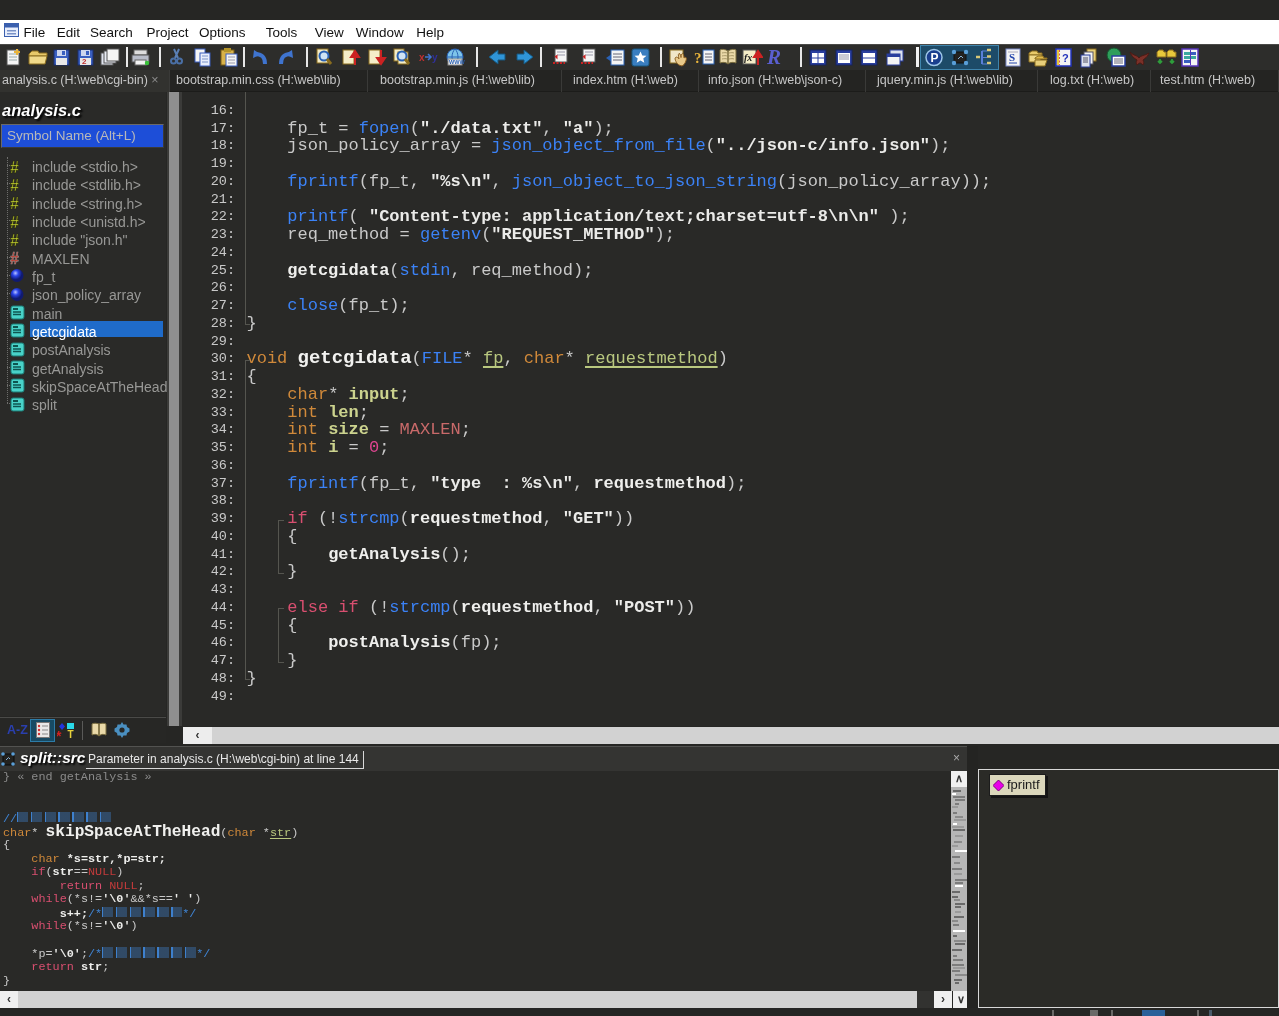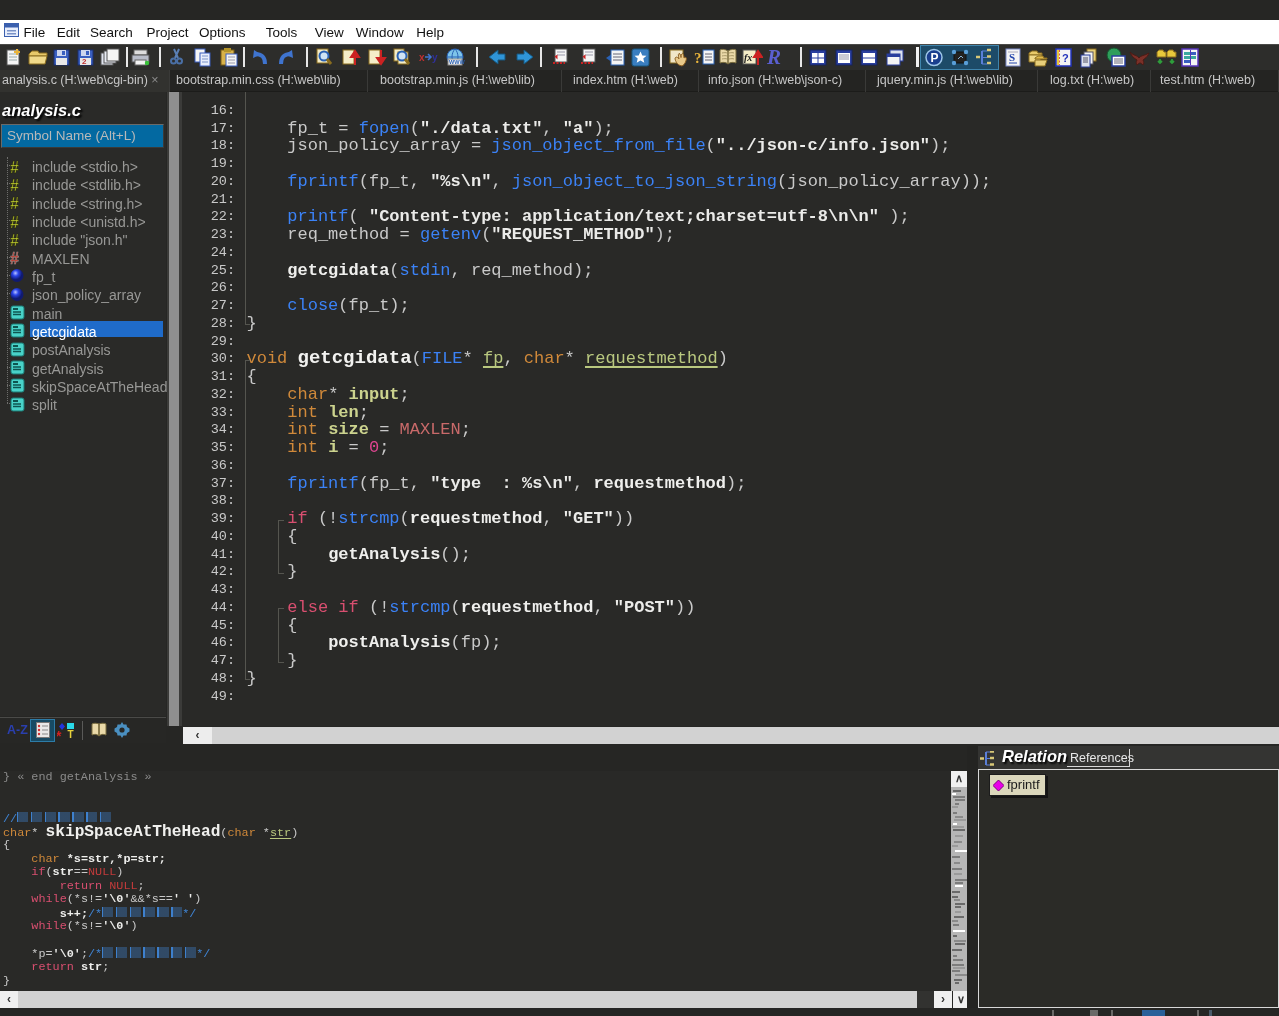--- a/index.html
+++ b/index.html
@@ -11,21 +11,21 @@
 .mi{position:absolute;top:5px}
 #toolbar{left:0;top:45px;width:1279px;height:25px;background:#2d2d2b}
 .sep{position:absolute;top:2px;width:2px;height:20px;background:#e8e8e8}
 .ti{position:absolute;top:2px;width:22px;height:21px}
 #tabs{left:0;top:70px;width:1279px;height:22px;background:#242422;border-bottom:1px solid #1c1c1a}
 .tab{position:absolute;top:0;height:22px;border-right:1px solid #3a3a38;color:#c6c6c6;font-size:12.5px;white-space:pre}
 .tab i{font-style:normal;color:#8a8a8a}
 
 #sidebar{left:0;top:92px;width:166px;height:624px;background:#2a2a28}
 #sbtitle{left:2px;top:101px;font-size:16.5px;font-weight:bold;font-style:italic;color:#fff;text-shadow:2px 2px 2px #000}
-#sbinput{left:1px;top:124px;width:163px;height:24px;background:#0369a1;border:1px solid #6a6a68;border-right-color:#3a3a38;border-bottom-color:#3a3a38;color:#b9b9b9;font-size:13.5px;line-height:22px;padding-left:5px}
+#sbinput{left:1px;top:124px;width:163px;height:24px;background:#1d4ed8;border:1px solid #6a6a68;border-right-color:#3a3a38;border-bottom-color:#3a3a38;color:#b9b9b9;font-size:13.5px;line-height:22px;padding-left:5px}
 .tr{position:absolute;left:32px;font-size:14px;color:#989896;white-space:pre}
 .tr.sel{color:#fff}
 .selbg{position:absolute;left:30px;width:133px;height:16px;background:#1f6bc9}
 .ticon{position:absolute;left:10px;width:14px;height:14px}
 #treeline{left:7px;top:157px;width:1px;height:246px;border-left:1px dotted #6e6e6c}
 .tstub{position:absolute;left:7px;width:5px;height:1px;border-top:1px dotted #6e6e6c}
 #sbtools{left:0;top:717px;width:166px;height:26px;background:#272725;border-top:1px solid #4a4a48}
 
 #edvsb{left:167px;top:92px;width:15px;height:634px;background:#3b3b39}
 #edvsbth{left:169px;top:92px;width:10px;height:634px;background:#8f8f8f}
@@ -493,20 +493,34 @@
     <div class="gh" style="left:245px;top:359.9px;width:5px"></div>
     <div class="gh" style="left:245px;top:679.4px;width:5px"></div>
     <div class="gv" style="left:278px;top:519.6px;height:53.2px"></div>
     <div class="gh" style="left:278px;top:519.6px;width:6px"></div>
     <div class="gh" style="left:278px;top:572.9px;width:6px"></div>
     <div class="gv" style="left:278px;top:608.4px;height:53.2px"></div>
     <div class="gh" style="left:278px;top:608.4px;width:6px"></div>
     <div class="gh" style="left:278px;top:661.6px;width:6px"></div>
     <div class="abs" id="edhsb"></div>
     <div class="abs btn" id="edhbtn" style="">‹</div>
+    <div class="abs" id="sphead">
+      <svg class="abs" style="left:0px;top:4px" width="17" height="17">
+        <rect x="3" y="3" width="11" height="11" rx="2" fill="#23221f" stroke="#0a0a0a"></rect>
+        <circle cx="3" cy="3" r="1.8" fill="#5a9fd8"></circle>
+        <circle cx="13" cy="3" r="1.8" fill="#5a9fd8"></circle>
+        <circle cx="3" cy="13" r="1.8" fill="#5a9fd8"></circle>
+        <circle cx="13" cy="13" r="1.8" fill="#5a9fd8"></circle>
+        <path d="M6 9l2.5-2.5L10 8" stroke="#8ab4d8" fill="none"></path>
+      </svg>
+      <div class="abs" style="left:20px;top:2px;font-size:15.5px;font-weight:bold;font-style:italic;color:#fff;text-shadow:1.5px 1.5px 2px #000">split::src</div>
+      <div class="abs" style="left:88px;top:5px;font-size:12px;color:#e8e8e8">Parameter in analysis.c (H:\web\cgi-bin) at line 144</div>
+      <div class="abs" style="left:86px;top:4px;width:278px;height:18px;border-bottom:1px solid #d8d8d8;border-right:1px solid #d8d8d8"></div>
+      <div class="abs" style="left:953px;top:4px;font-size:12px;color:#aaa">×</div>
+    </div>
     <div class="abs" id="spbody"></div>
     <div class="sl" style="left:3px;top:771.30px"><span class="G">} « end getAnalysis »</span></div>
     <div class="sl" style="left:3px;top:784.85px"></div>
     <div class="sl" style="left:3px;top:798.40px"></div>
     <div class="sl" style="left:3px;top:811.95px"><span class="k">//</span><span class="cjk" style="width:94px"></span></div>
     <div class="sl" style="left:3px;top:826px"><span class="o">char</span><span class="g">* </span><span class="fn2">skipSpaceAtTheHead</span><span class="g">(</span><span class="o">char</span><span class="g"> *</span><span class="u2">str</span><span class="g">)</span></div>
     <div class="sl" style="left:3px;top:839.05px"><span class="g">{</span></div>
     <div class="sl" style="left:3px;top:852.60px"><span class="g">    </span><span class="o">char</span><span class="g"> </span><span class="b">*s=str,*p=str;</span></div>
     <div class="sl" style="left:3px;top:866.15px"><span class="g">    </span><span class="p">if</span><span class="g">(</span><span class="b">str</span><span class="g">==</span><span class="r">NULL</span><span class="g">)</span></div>
     <div class="sl" style="left:3px;top:879.70px"><span class="g">        </span><span class="p">return</span><span class="g"> </span><span class="r">NULL</span><span class="g">;</span></div>
@@ -562,31 +576,20 @@
     <div class="abs" style="left:952px;top:970px;width:8px;height:1.5px;background:#7c7c7c"></div>
     <div class="abs" style="left:955px;top:974px;width:12px;height:1.5px;background:#8a8a8a"></div>
     <div class="abs" style="left:954px;top:979px;width:8px;height:1.5px;background:#6a6a6a"></div>
     <div class="abs" style="left:955px;top:982px;width:4px;height:1.5px;background:#6a6a6a"></div>
     <div class="abs" id="sphsb"></div>
     <div class="abs btn" style="left:0;top:991px;width:18px;height:17px;font-size:12px;line-height:16px">‹</div>
     <div class="abs" style="left:917px;top:991px;width:17px;height:17px;background:#323230"></div>
     <div class="abs btn" style="left:934px;top:991px;width:18px;height:17px;font-size:12px;line-height:16px">›</div>
     <div class="abs btn" style="left:953px;top:991px;width:16px;height:17px;font-size:11px;line-height:16px">∨</div>
     <div class="abs" style="left:967px;top:746px;width:11px;height:262px;background:#242422"></div>
-    <div class="abs" id="relhead">
-      <svg class="abs" style="left:2px;top:5px" width="18" height="15">
-        <path d="M0 7.5h4" stroke="#d8c878" stroke-width="2.5"></path>
-        <path d="M6 1v13" stroke="#5a7fd8" stroke-width="2"></path>
-        <path d="M6 1h4M6 7.5h4M6 14h4" stroke="#5a7fd8" stroke-width="1"></path>
-        <path d="M10 0.5h4M10 7h4M10 13.5h4" stroke="#d8c878" stroke-width="2.5"></path>
-      </svg>
-      <div class="abs" style="left:24px;top:1px;font-size:16.5px;font-weight:bold;font-style:italic;color:#fff;text-shadow:1.5px 1.5px 2px #000">Relation</div>
-      <div class="abs" style="left:92px;top:5px;font-size:12.5px;color:#e8e8e8">References</div>
-      <div class="abs" style="left:89px;top:3px;width:63px;height:18px;border-bottom:1px solid #d8d8d8;border-right:1px solid #d8d8d8"></div>
-    </div>
     <div class="abs" id="relbox"></div>
     <div class="abs" id="fchip">
       <svg class="abs" style="left:3px;top:5px" width="11" height="11">
         <path d="M5.5 0L11 5.5 5.5 11 0 5.5z" fill="#e800e8" stroke="#7a007a"></path>
       </svg>
       <span style="position:absolute;left:17px">fprintf</span>
     </div>
     <div class="abs" style="left:1052px;top:1010px;width:2px;height:6px;background:#6a6a68"></div>
     <div class="abs" style="left:1090px;top:1010px;width:8px;height:6px;background:#6a6a68"></div>
     <div class="abs" style="left:1111px;top:1010px;width:2px;height:6px;background:#6a6a68"></div>

